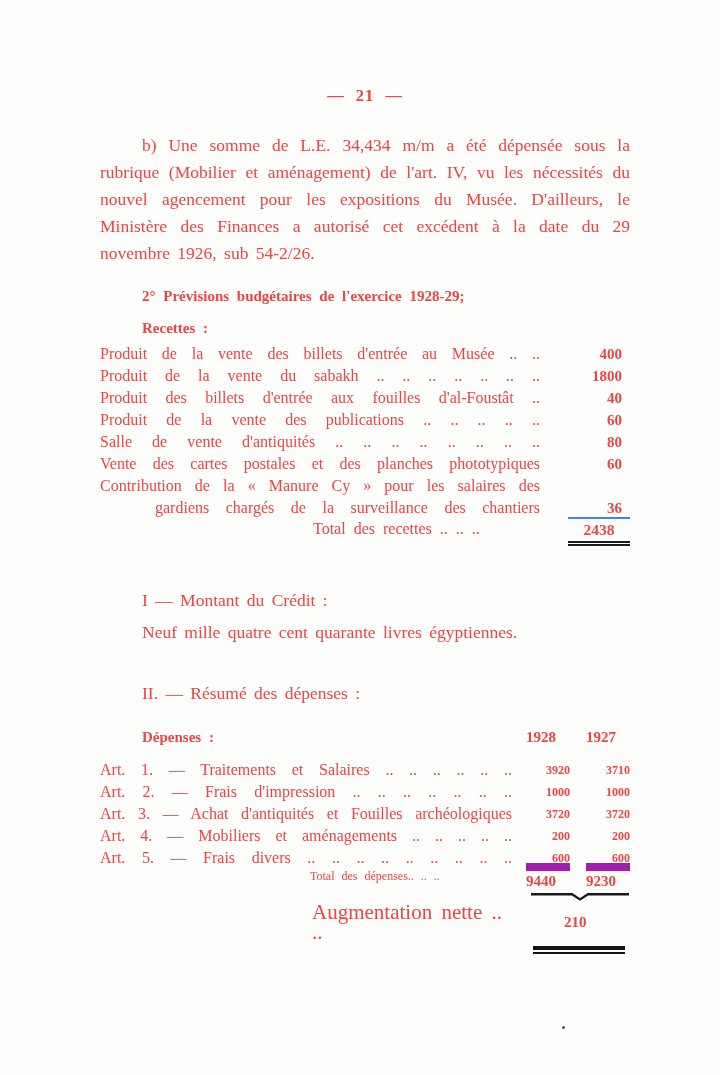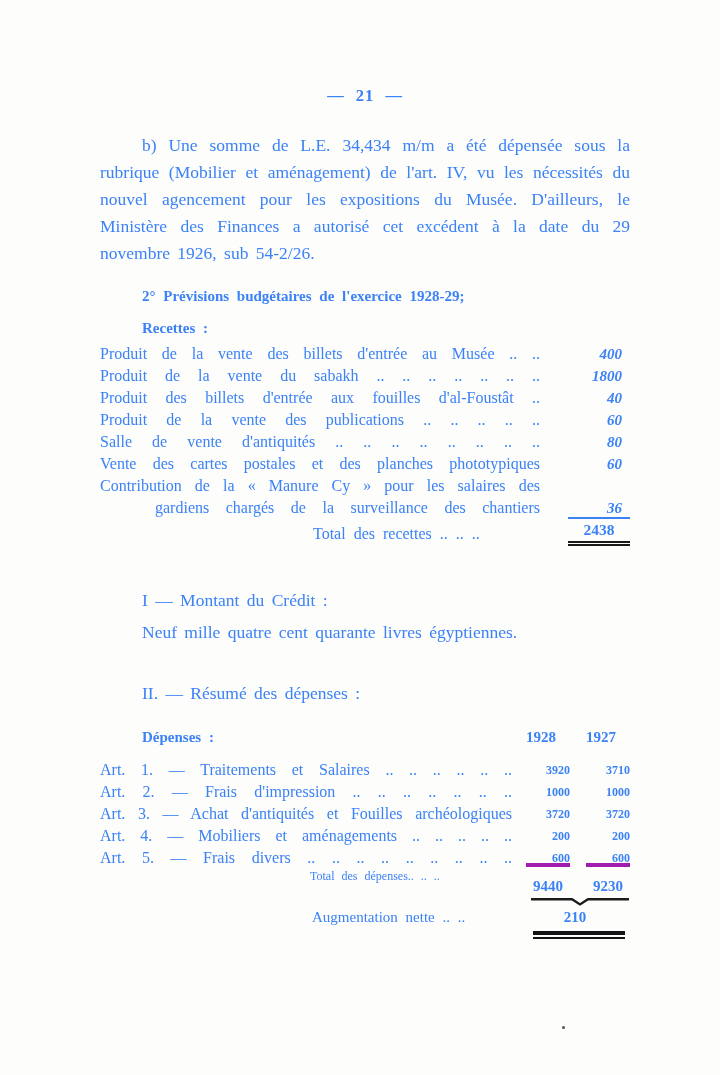--- a/index.html
+++ b/index.html
@@ -1,21 +1,21 @@
 <!DOCTYPE html>
 <html><head>
 <meta charset="utf-8">
 <style>
   html,body{margin:0;padding:0;background:#e8e8e8;}
   .page{
     position:relative;
     width:720px;height:1075px;
     margin:0 auto;
     background:#fdfdfc;
-    color:#3b82f6;
+    color:#ef4444;
     font-family:"Liberation Serif","DejaVu Serif",serif;
     overflow:hidden;
   }
   .content{padding:86px 90px 0 100px;}
 
   .pageno{
     text-align:center;
     font-size:16.5px;font-weight:bold;
     letter-spacing:1px;word-spacing:6px;
     height:20px;line-height:20px;
@@ -40,30 +40,29 @@
   .r-row{display:flex;line-height:22px;font-size:16px;}
   .r-label{
     width:440px;
     text-align:justify;text-align-last:justify;
     word-spacing:2px;
   }
   .r-amount{
     flex:1;text-align:right;
     font-weight:bold;font-size:15px;
     padding-right:8px;
-    font-style:italic;
   }
   .r-row-2line{align-items:flex-end;justify-content:flex-end;}
   .r-label2{width:440px;}
   .r-label2 .l1,.r-label2 .l2{
     text-align:justify;text-align-last:justify;line-height:22px;word-spacing:2px;
   }
   .r-label2 .l2{padding-left:55px;box-sizing:border-box;}
 
-  .total-recettes{display:flex;align-items:flex-end;margin-top:-2px;}
+  .total-recettes{display:flex;align-items:flex-start;margin-top:-2px;}
   .tr-label{margin-left:213px;font-size:16px;line-height:24px;word-spacing:4px;}
   .tr-amount{
     margin-left:auto;width:62px;
     text-align:center;font-weight:bold;font-size:15.5px;
     border-top:2px solid #3b82f6;
     border-bottom:5px double #1b1b1b;
     padding:2px 0 3px;line-height:17px;
   }
 
   .sec-head{font-size:17.5px;line-height:19px;margin-left:42px;word-spacing:3px;}
@@ -90,30 +89,30 @@
   }
   .d-cols{margin-left:auto;width:118px;display:flex;justify-content:space-between;}
   .d-cell{width:58px;text-align:right;font-weight:bold;font-size:12px;}
 
   .d-total{display:flex;margin-top:-6px;align-items:flex-start;}
   .dt-label{margin-left:210px;font-size:12px;line-height:26px;word-spacing:4px;}
   .dt-cols{margin-left:auto;width:118px;display:flex;justify-content:space-between;}
   .dt-cell{width:58px;display:flex;}
   .dt-inner{
     margin-left:auto;min-width:44px;
-    border-top:4px solid #a21caf;
-    padding-top:11px;text-align:center;
+    border-top:8px solid #a21caf;
+    padding-top:2px;text-align:left;
     font-weight:bold;font-size:15px;line-height:17px;
   }
 
   .brace-row{display:flex;margin-top:2px;}
   .brace{margin-left:auto;width:100px;height:9px;}
 
   .aug-row{display:flex;margin-top:1px;align-items:center;}
-  .aug-label{margin-left:212px;font-size:15px;line-height:20px;word-spacing:4px;}
+  .aug-label{margin-left:212px;font-size:21px;line-height:20px;word-spacing:4px;}
   .aug-value{margin-left:auto;width:110px;text-align:center;font-weight:bold;font-size:15px;}
 
   .heavy-rule-row{display:flex;margin-top:4px;}
   .heavy-rule{
     margin-left:auto;margin-right:5px;width:92px;height:2px;
     border-top:4px solid #141414;border-bottom:2px solid #141414;
   }
 
   .speck{
     position:absolute;left:562px;top:1026px;

